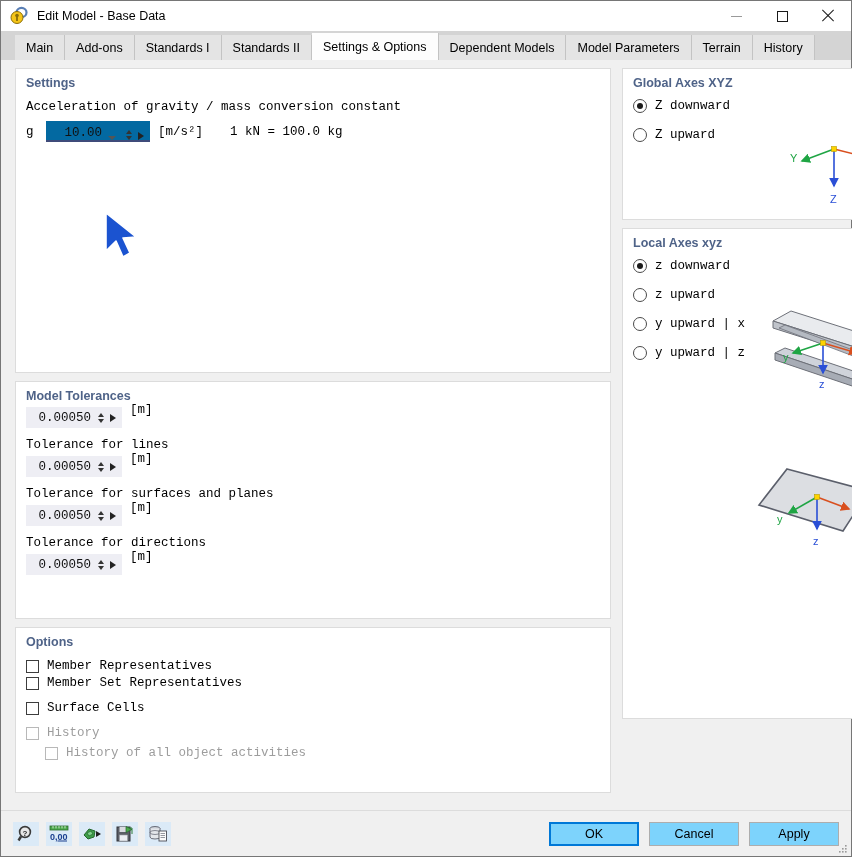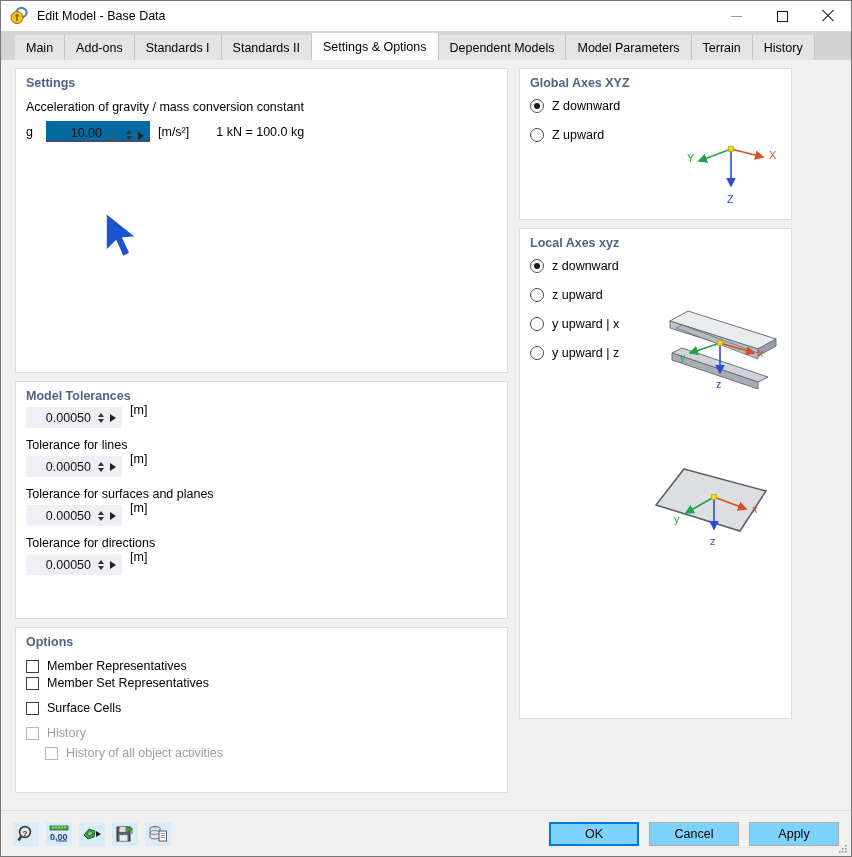--- a/index.html
+++ b/index.html
@@ -105,36 +105,36 @@
   
   .dialog-body {
     flex: 1 1 auto;
     background: #f0f0f0;
     position: relative;
     padding: 8px 14px 0 14px;
     box-sizing: border-box;
     display: flex;
     gap: 11px;
   }
-  .col-left { width: 493px; flex: 0 0 auto; display: flex; flex-direction: column; gap: 8px; }
+  .col-left { width: 596px; flex: 0 0 auto; display: flex; flex-direction: column; gap: 8px; }
   .col-right { width: 273px; flex: 0 0 auto; display: flex; flex-direction: column; gap: 8px; }
 
   .panel {
     background: #ffffff;
     border: 1px solid #dcdcdc;
     box-sizing: border-box;
     position: relative;
   }
   .panel-title {
     color: #4f6388;
     font-weight: bold;
     font-size: 12.5px;
     padding: 7px 0 0 10px;
   }
-  .panel-inner { padding: 0 4px 8px 10px; }
+  .panel-inner { padding: 0 4px 8px 10px; font-family: Liberation Mono, monospace; }
 
   .row-label {
     font-size: 12.5px;
     color: #000;
     margin-top: 10px;
   }
 
   
   .field {
     display: inline-flex;

